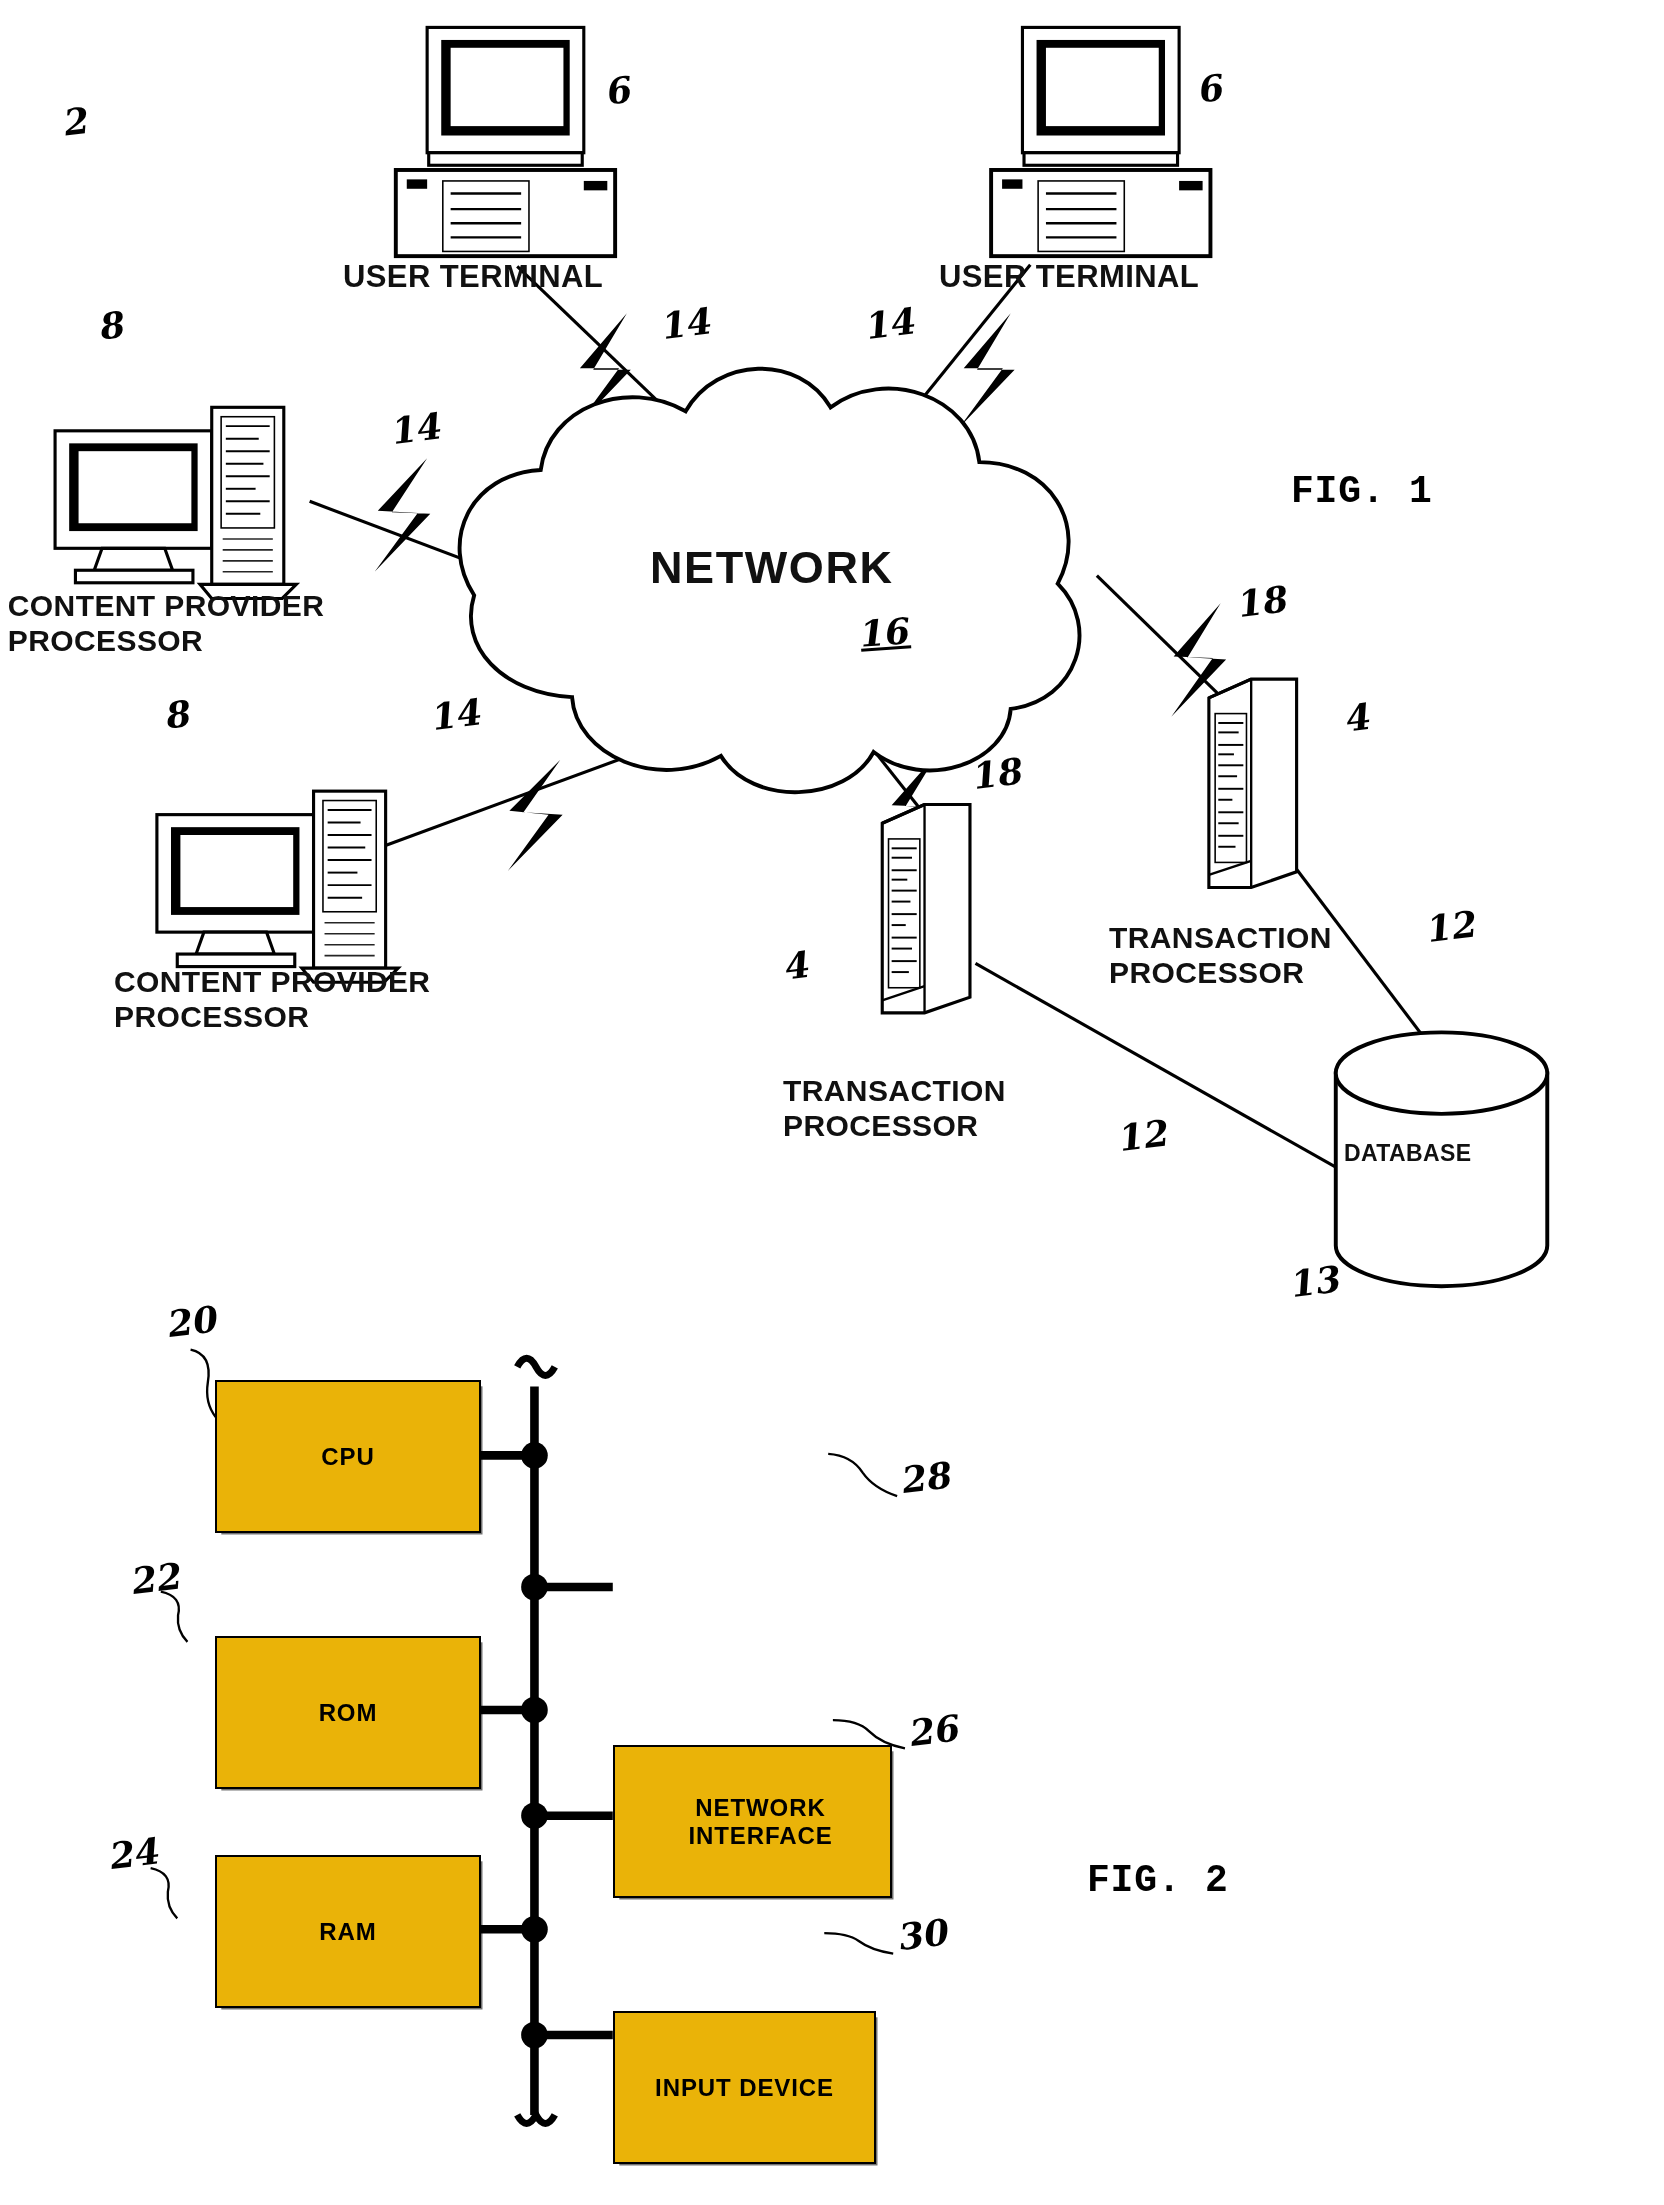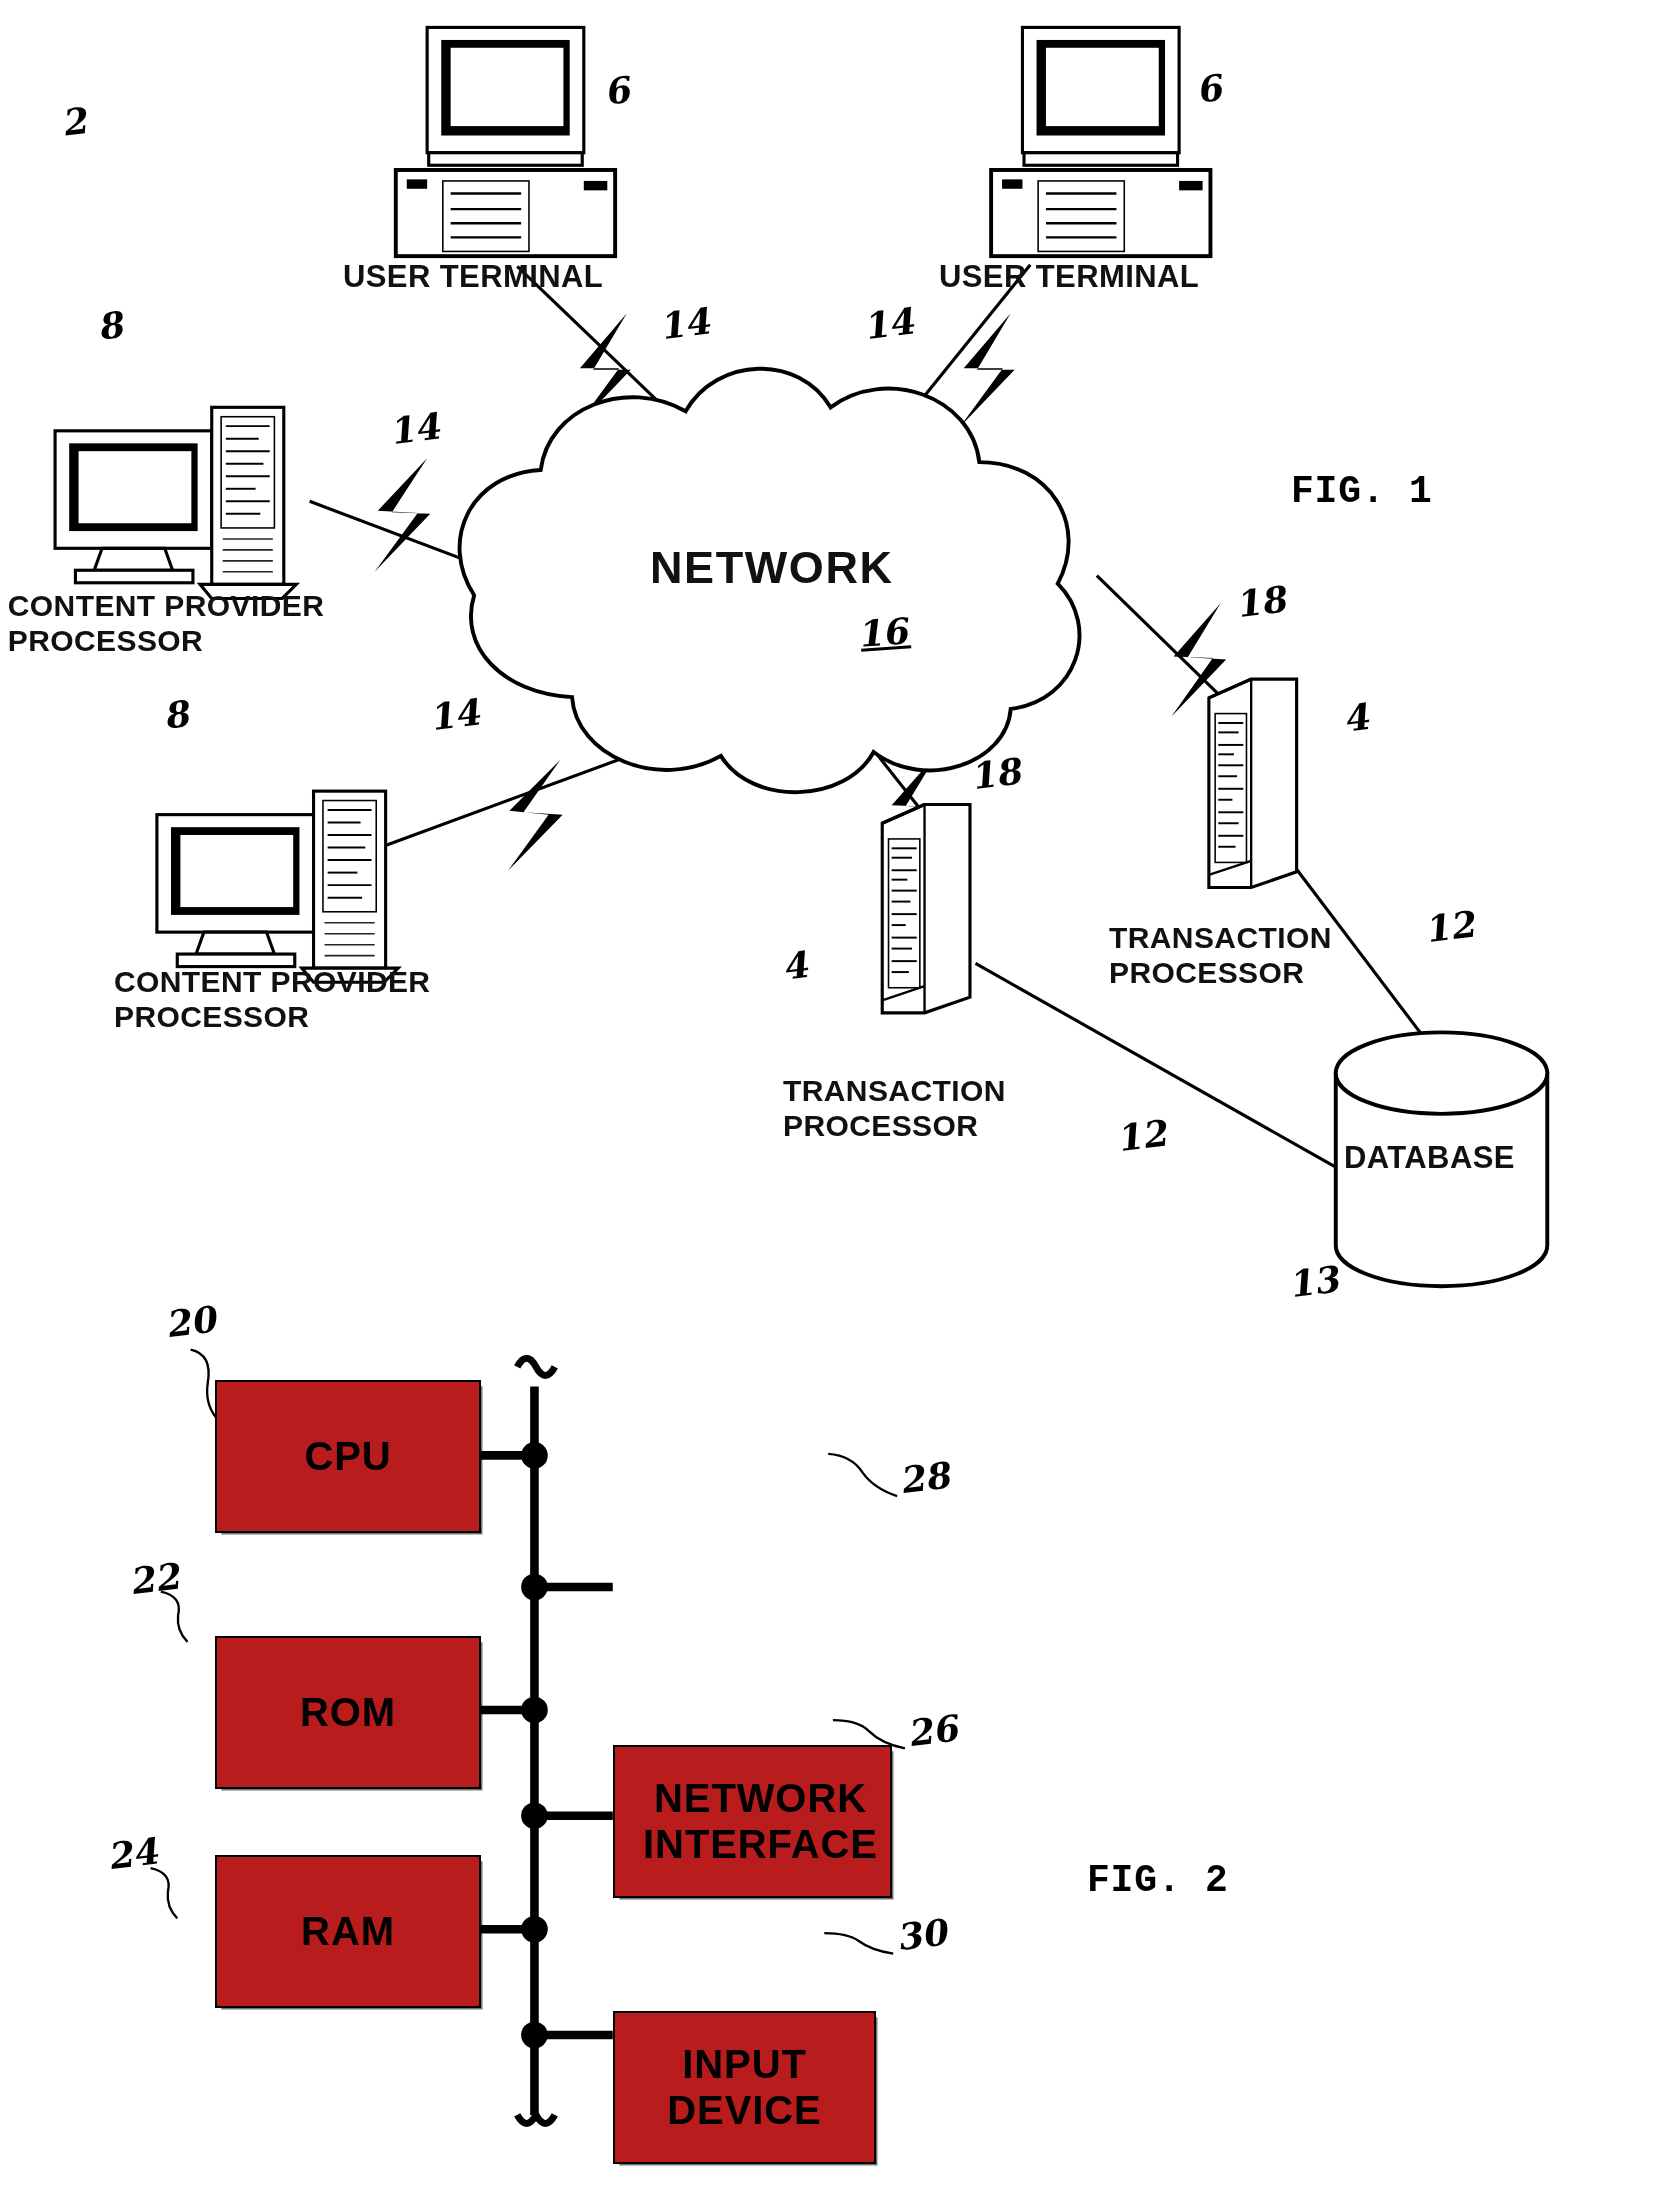--- a/index.html
+++ b/index.html
@@ -9,25 +9,25 @@
   svg.layer{position:absolute;left:0;top:0;width:1665px;height:2205px;}
   .lbl{position:absolute;font-family:"Liberation Sans",sans-serif;
        font-weight:700;letter-spacing:0.4px;text-align:left;
        color:#111;line-height:1.18;white-space:pre;}
   .fig{position:absolute;font-family:Liberation Mono, monospace;
        font-weight:700;font-size:38px;letter-spacing:0.8px;color:#000;}
   .hand{position:absolute;font-family:"DejaVu Serif",serif;
         font-style:italic;font-weight:700;color:#000;
         font-size:36px;transform:rotate(-7deg);}
   .hand.u{text-decoration:underline;}
-  .blk{position:absolute;border:2.4px solid #000;background:#b91c1c;
+  .blk{position:absolute;border:2.4px solid #000;background:#eab308;
        box-shadow:3.9px 3.9px 0 -2.4px rgba(0,0,0,0.55);
        display:flex;align-items:center;justify-content:center;
        font-weight:700;text-align:center;line-height:1.14;
-       font-size:40px;letter-spacing:0.9px;}
+       font-size:24px;letter-spacing:0.9px;}
 </style>
 </head>
 <body>
 
 <div id="sheet">
 
   <svg class="layer" viewBox="0 0 2125 2815">
     <defs>
       <g id="crt-monitor">
         <rect x="0" y="0" width="200" height="160" fill="#fff" stroke="#000" stroke-width="4"></rect>
@@ -207,21 +207,21 @@
 PROCESSOR</div>
 
   <div class="lbl" style="left:650px;top:541px;width:259px;font-size:45px;letter-spacing:1.6px;">NETWORK</div>
 
   <div class="lbl" style="left:1109px;top:920px;width:313px;font-size:30px;">TRANSACTION
 PROCESSOR</div>
 
   <div class="lbl" style="left:783px;top:1073px;width:313px;font-size:30px;">TRANSACTION
 PROCESSOR</div>
 
-  <div class="lbl" style="left:1344px;top:1140px;width:196px;font-size:31px;">DATABASE</div>
+  <div class="lbl" style="left:1344px;top:1140px;width:196px;font-size:23px;">DATABASE</div>
 
   <div class="hand" style="left:64px;top:100px;">2</div>
 
   <div class="hand" style="left:607px;top:69px;">6</div>
   <div class="hand" style="left:1199px;top:67px;">6</div>
 
   <div class="hand" style="left:100px;top:304px;">8</div>
   <div class="hand" style="left:166px;top:693px;">8</div>
 
   <div class="hand u" style="left:860px;top:611px;transform:rotate(-4deg);">16</div>

